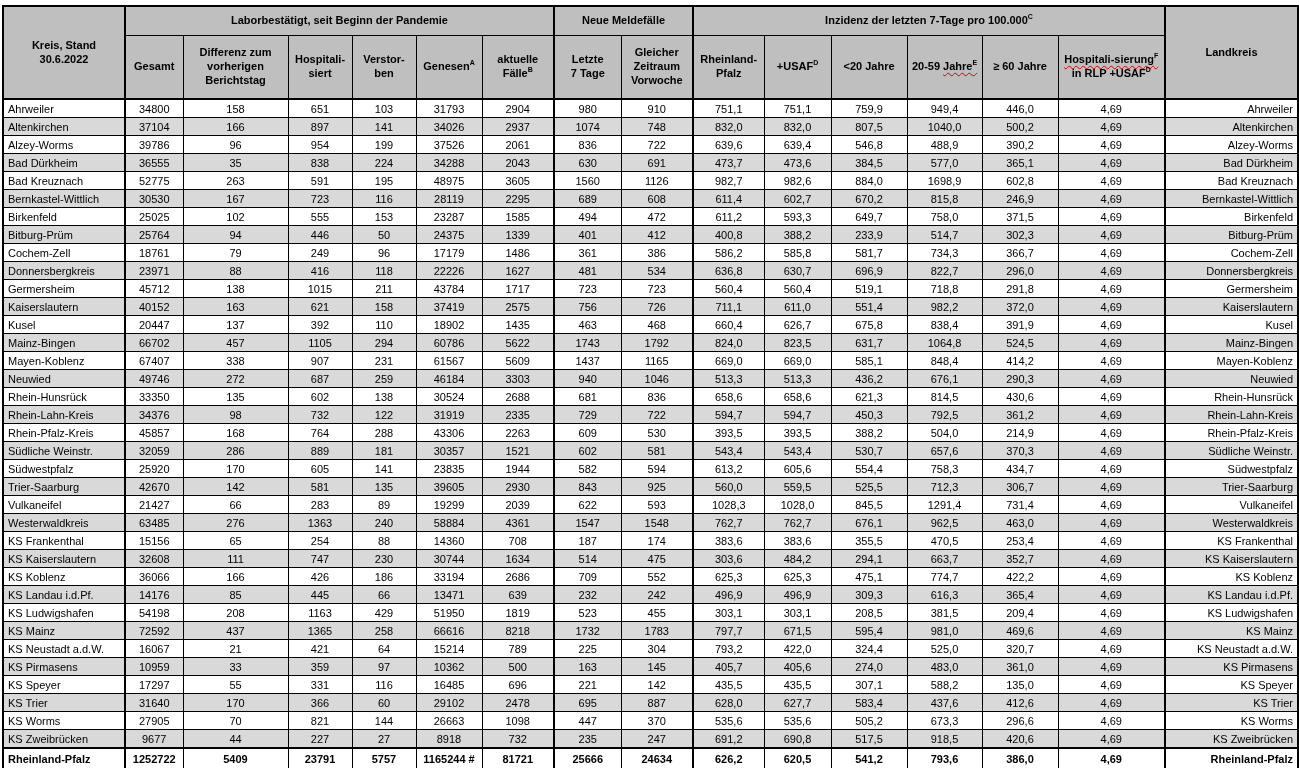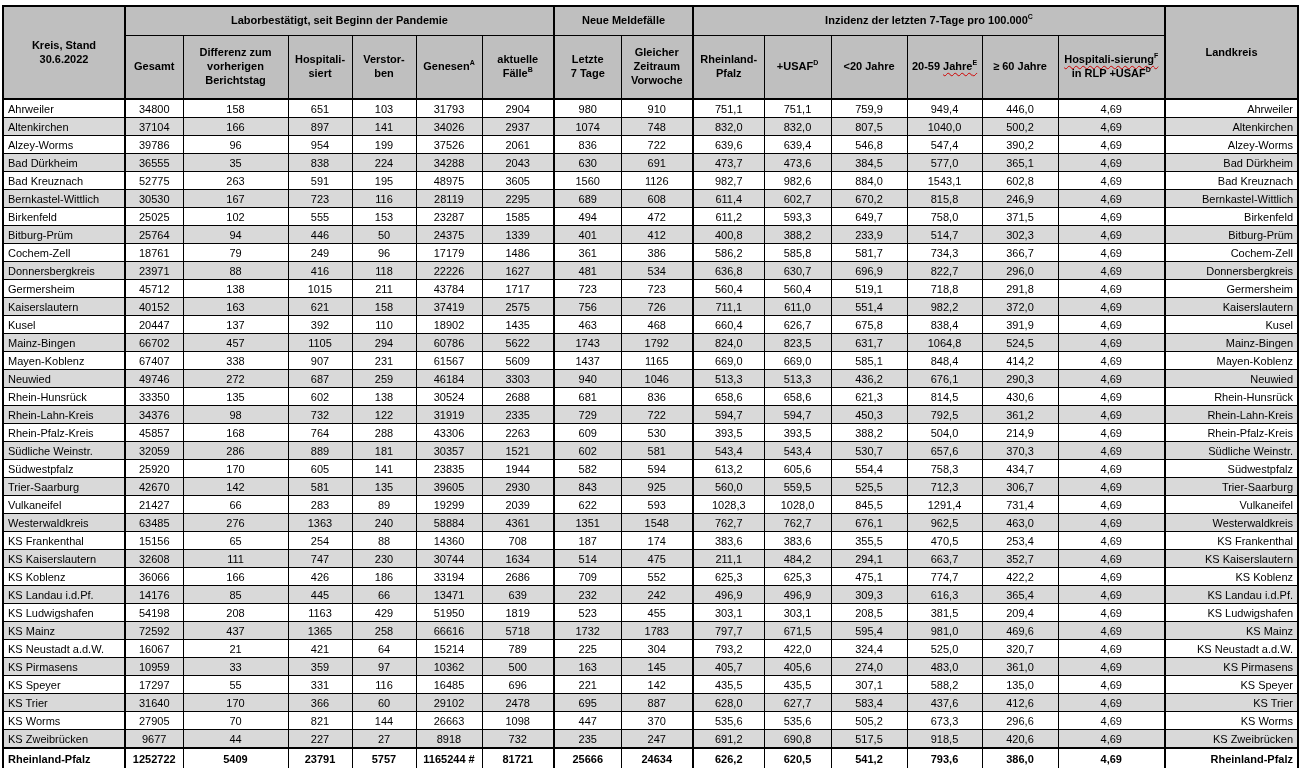--- a/index.html
+++ b/index.html
@@ -175,21 +175,21 @@
           <td class="num">96</td>
           <td class="num">954</td>
           <td class="num">199</td>
           <td class="num">37526</td>
           <td class="num">2061</td>
           <td class="num gb">836</td>
           <td class="num">722</td>
           <td class="num gb">639,6</td>
           <td class="num">639,4</td>
           <td class="num">546,8</td>
-          <td class="num">547,4</td>
+          <td class="num">488,9</td>
           <td class="num">390,2</td>
           <td class="num">4,69</td>
           <td class="lname gb">Alzey-Worms</td>
         </tr>
         <tr class="stripe">
           <td class="name">Bad Dürkheim</td>
           <td class="num gb">36555</td>
           <td class="num">35</td>
           <td class="num">838</td>
           <td class="num">224</td>
@@ -211,21 +211,21 @@
           <td class="num">263</td>
           <td class="num">591</td>
           <td class="num">195</td>
           <td class="num">48975</td>
           <td class="num">3605</td>
           <td class="num gb">1560</td>
           <td class="num">1126</td>
           <td class="num gb">982,7</td>
           <td class="num">982,6</td>
           <td class="num">884,0</td>
-          <td class="num">1543,1</td>
+          <td class="num">1698,9</td>
           <td class="num">602,8</td>
           <td class="num">4,69</td>
           <td class="lname gb">Bad Kreuznach</td>
         </tr>
         <tr class="stripe">
           <td class="name">Bernkastel-Wittlich</td>
           <td class="num gb">30530</td>
           <td class="num">167</td>
           <td class="num">723</td>
           <td class="num">116</td>
@@ -548,21 +548,21 @@
           <td class="lname gb">Vulkaneifel</td>
         </tr>
         <tr class="stripe">
           <td class="name">Westerwaldkreis</td>
           <td class="num gb">63485</td>
           <td class="num">276</td>
           <td class="num">1363</td>
           <td class="num">240</td>
           <td class="num">58884</td>
           <td class="num">4361</td>
-          <td class="num gb">1351</td>
+          <td class="num gb">1547</td>
           <td class="num">1548</td>
           <td class="num gb">762,7</td>
           <td class="num">762,7</td>
           <td class="num">676,1</td>
           <td class="num">962,5</td>
           <td class="num">463,0</td>
           <td class="num">4,69</td>
           <td class="lname gb">Westerwaldkreis</td>
         </tr>
         <tr>
@@ -586,21 +586,21 @@
         <tr class="stripe">
           <td class="name">KS Kaiserslautern</td>
           <td class="num gb">32608</td>
           <td class="num">111</td>
           <td class="num">747</td>
           <td class="num">230</td>
           <td class="num">30744</td>
           <td class="num">1634</td>
           <td class="num gb">514</td>
           <td class="num">475</td>
-          <td class="num gb">211,1</td>
+          <td class="num gb">303,6</td>
           <td class="num">484,2</td>
           <td class="num">294,1</td>
           <td class="num">663,7</td>
           <td class="num">352,7</td>
           <td class="num">4,69</td>
           <td class="lname gb">KS Kaiserslautern</td>
         </tr>
         <tr>
           <td class="name">KS Koblenz</td>
           <td class="num gb">36066</td>
@@ -655,21 +655,21 @@
           <td class="num">4,69</td>
           <td class="lname gb">KS Ludwigshafen</td>
         </tr>
         <tr class="stripe">
           <td class="name">KS Mainz</td>
           <td class="num gb">72592</td>
           <td class="num">437</td>
           <td class="num">1365</td>
           <td class="num">258</td>
           <td class="num">66616</td>
-          <td class="num">5718</td>
+          <td class="num">8218</td>
           <td class="num gb">1732</td>
           <td class="num">1783</td>
           <td class="num gb">797,7</td>
           <td class="num">671,5</td>
           <td class="num">595,4</td>
           <td class="num">981,0</td>
           <td class="num">469,6</td>
           <td class="num">4,69</td>
           <td class="lname gb">KS Mainz</td>
         </tr>

